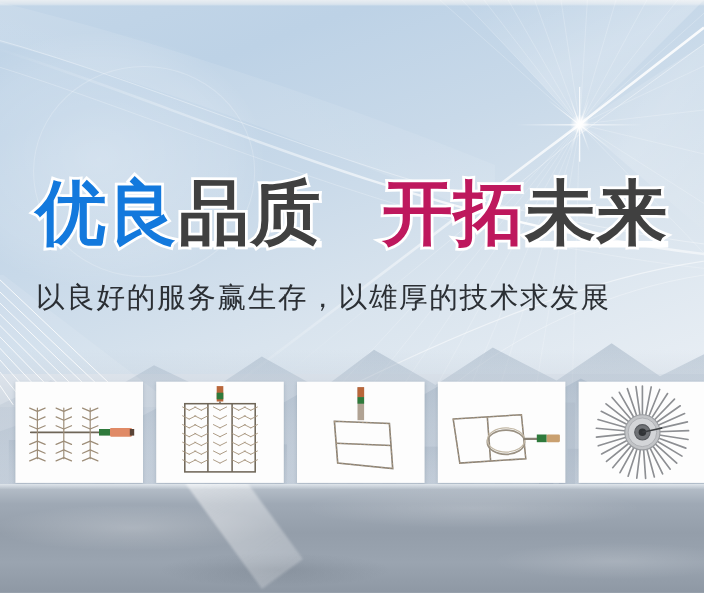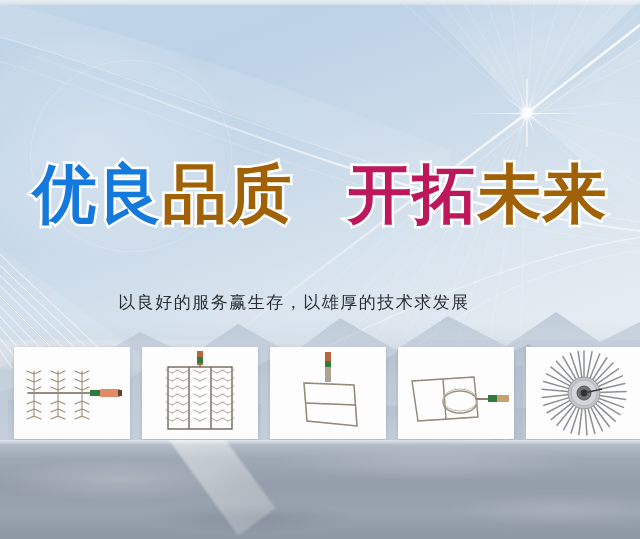--- a/index.html
+++ b/index.html
@@ -100,33 +100,32 @@
     letter-spacing:1px;
     white-space:nowrap;
     font-family:"DejaVu Sans","Liberation Sans",sans-serif;
   }
   .headline span{
     -webkit-text-stroke:5px #ffffff;
     paint-order:stroke fill;
     text-align:right;
   }
   .hl-blue{color:#1379dd;}
-  .hl-black{color:#a16207;}
+  .hl-black{color:#404040;text-decoration:underline;}
   .hl-orange{color:#be185d;margin-left:22px;}
   .hl-gap{ -webkit-text-stroke:0; color:transparent; }
 
   
   .subtitle{
     position:absolute;left:0;top:256px;width:588px;
     text-align:center;
-    font-size:17px;line-height:30px;
+    font-size:26px;line-height:30px;
     color:#2b2f34;
     letter-spacing:1.5px;
     white-space:nowrap;
-    margin-top:31px;
   }
 
   
   .cards{
     position:absolute;left:14px;top:347px;
     width:626px;height:92px;
     display:flex;
     gap:12px;
   }
   .card{

